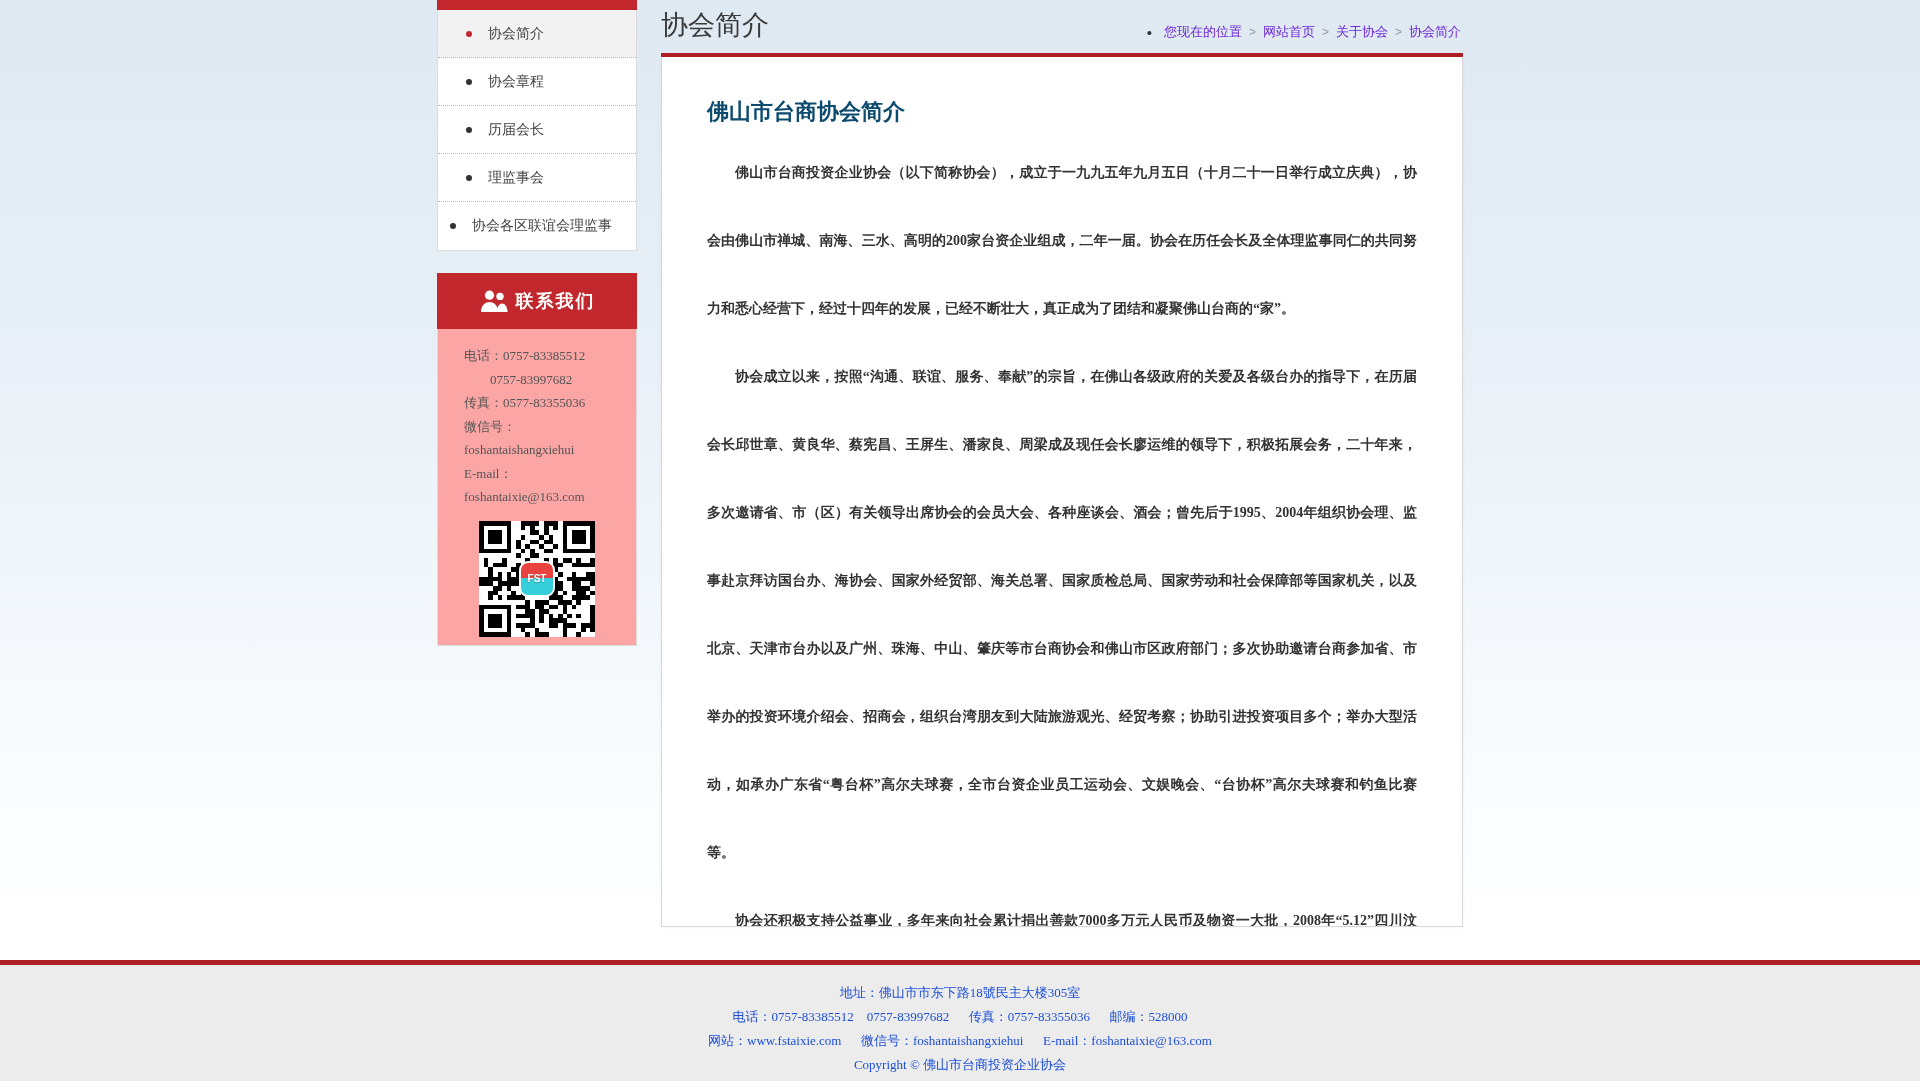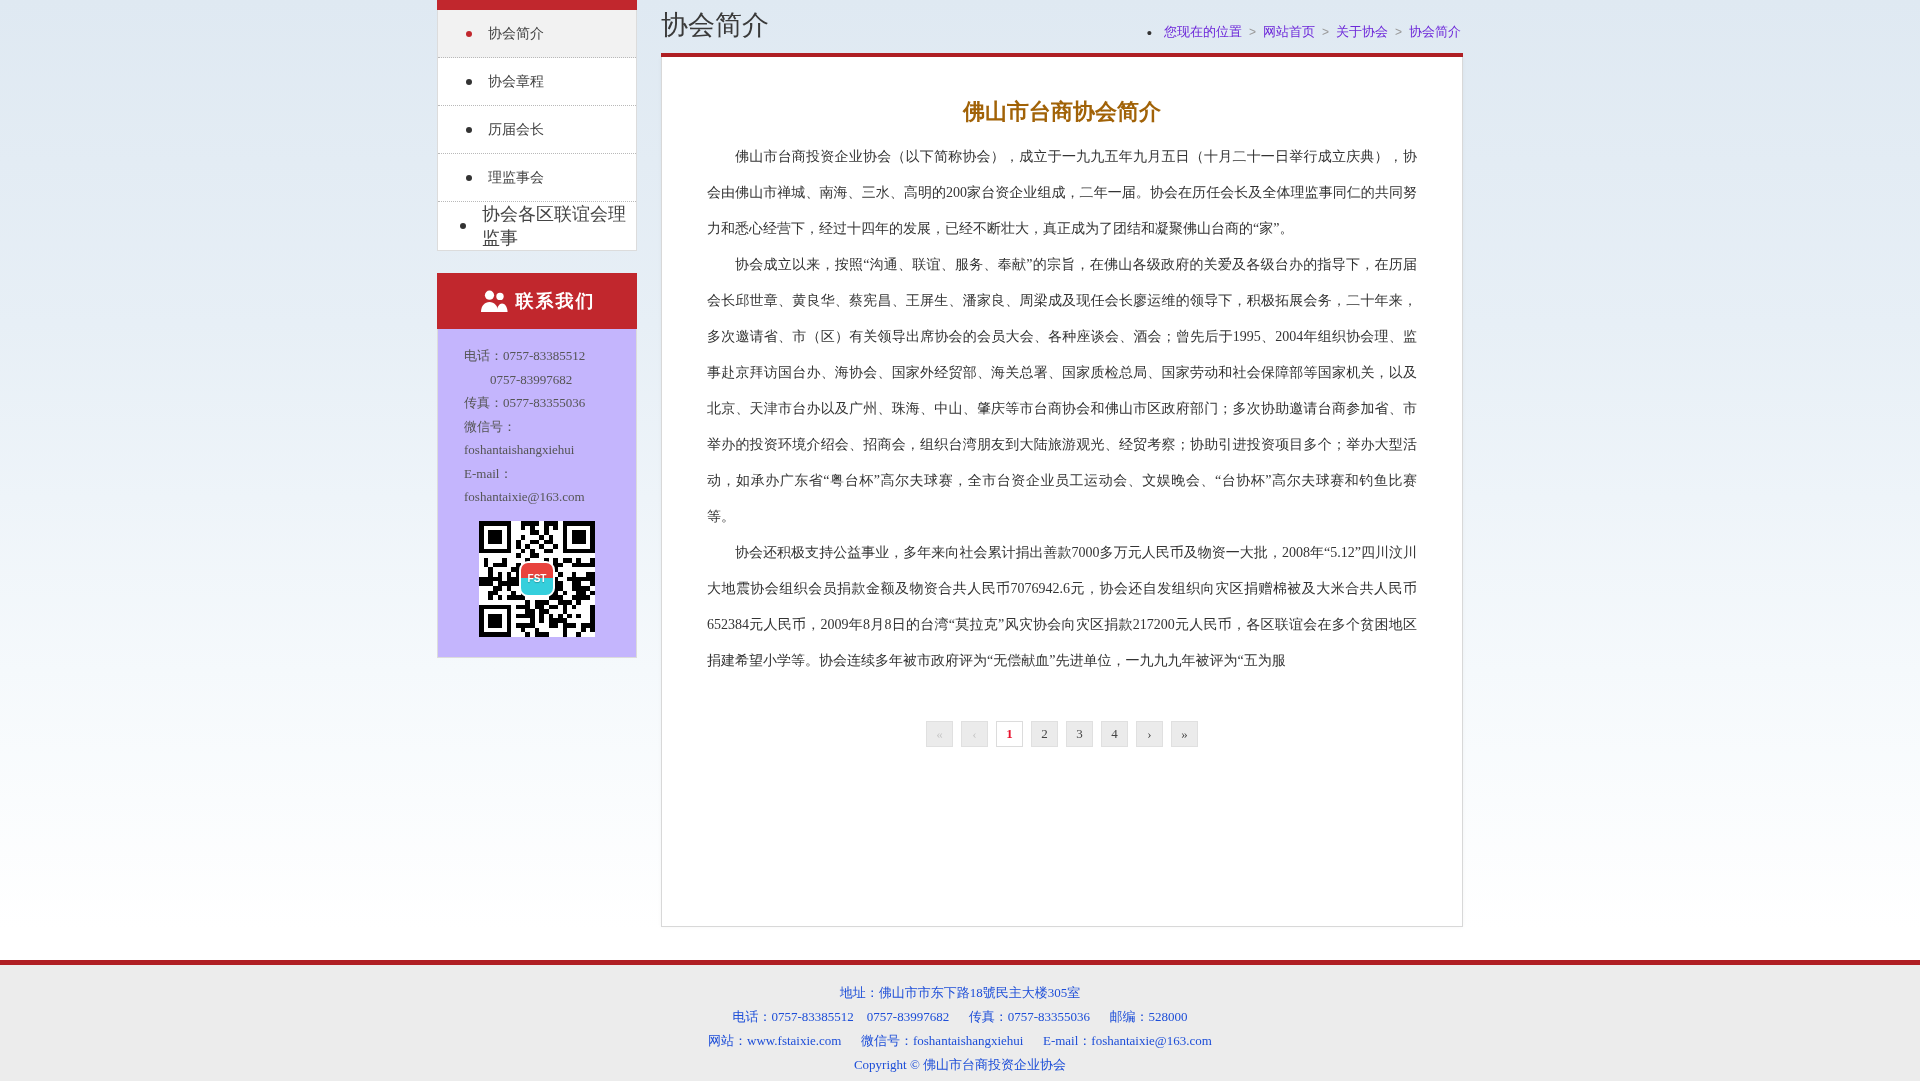--- a/index.html
+++ b/index.html
@@ -17,28 +17,28 @@
   .side-menu { background:#fff; border:1px solid #dcdcdc; border-top:none; }
   .menu-item {
     height:48px; display:flex; align-items:center; padding-left:28px;
     font-size:14px; color:#444; cursor:pointer; background:#fff;
     border-bottom:1px dotted #b9b9b9;
   }
   .menu-item:last-child { border-bottom:none; }
   .menu-item .bullet { width:6px; height:6px; border-radius:50%; background:#333; margin-right:16px; flex:0 0 6px; }
   .menu-item.active { background:#f2f2f2; }
   .menu-item.active .bullet { background:#c1272d; }
-  .menu-item.small { font-size:18px; padding-left:22px; }
+  .menu-item.small { font-size:14px; padding-left:12px; }
 
   .contact-banner {
     margin-top:22px; height:56px; background:#c1272d; color:#fff;
     display:flex; align-items:center; justify-content:center; gap:7px;
     font-size:18px; font-weight:bold; letter-spacing:2px;
   }
-  .contact-box { background:#c4b5fd; border:1px solid #dcdcdc; border-top:none; padding:15px 0 20px; }
+  .contact-box { background:#fca5a5; border:1px solid #dcdcdc; border-top:none; padding:15px 0 8px; }
   .contact-line {
     font-family:"Liberation Serif", serif;
     font-size:13px; color:#555; line-height:23.5px; padding-left:26px; white-space:pre;
   }
   .contact-line.indent { padding-left:52px; }
   .qr-wrap { width:116px; height:116px; margin:12px auto 0; position:relative; }
   .qr-logo {
     position:absolute; left:50%; top:50%; width:36px; height:36px; margin:-18px 0 0 -18px;
     border-radius:9px; border:2px solid #fff;
     background:linear-gradient(180deg,#e8433e 0 46%,#35cfdc 46% 100%);
@@ -58,27 +58,28 @@
   .breadcrumb .bc-sep { color:#999; margin:0 7px; font-size:12px; }
   .breadcrumb a, .breadcrumb .bc-item { color:#6d28d9; text-decoration:none; }
 
   .red-line { height:4px; background:#b01f24; }
   .content-box {
     background:#fff; border:1px solid #d8d8d8; border-top:none;
     height:870px; padding:26px 45px 0; overflow:hidden;
     box-shadow:0 0 4px rgba(0,0,0,0.04);
   }
   .article-title {
-    font-family:Liberation Sans, sans-serif; font-size:22px; font-weight:bold; color:#a16207;
-    text-align:center; margin:14px 0 12px;
+    font-family:Liberation Sans, sans-serif; font-size:22px; font-weight:bold; color:#0c4a6e;
+    margin:14px 0 12px;
   }
   .article p {
     font-family:"Liberation Serif", serif;
-    margin:0; font-size:14px; color:#333; line-height:36px; text-indent:2em;
+    margin:0; font-size:14px; color:#333; line-height:68px; text-indent:2em;
     text-align:justify;
+    font-weight:bold;
   }
 
   .pagination { display:flex; justify-content:center; gap:8px; margin-top:42px; }
   .page-btn {
     min-width:27px; height:26px; padding:0 6px;
     background:#ebebeb; border:1px solid #e0e0e0;
     display:flex; align-items:center; justify-content:center;
     font-size:13px; color:#444; cursor:pointer; font-family:"Liberation Serif", serif;
   }
   .page-btn.disabled { color:#c6c6c6; cursor:default; }

